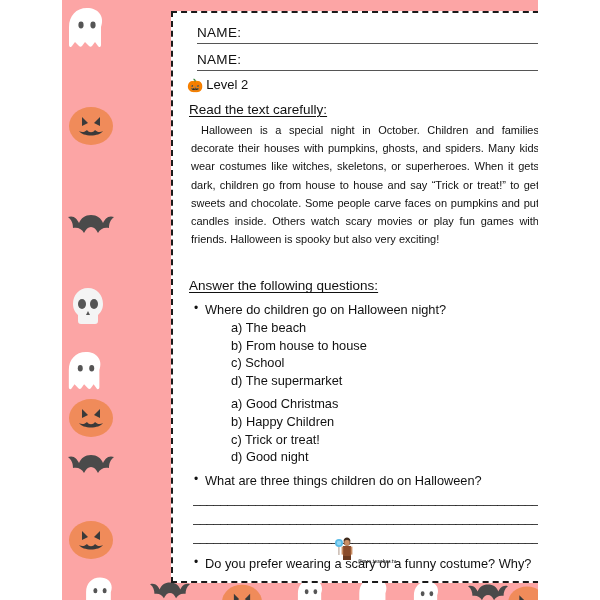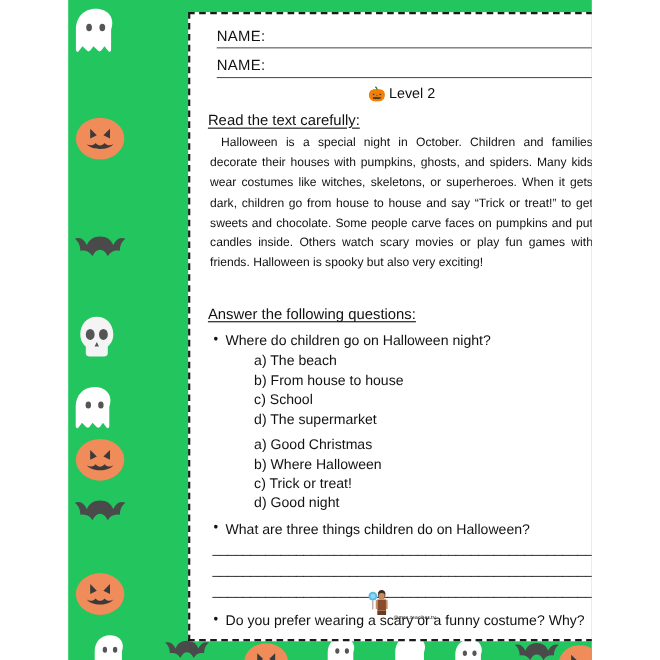--- a/index.html
+++ b/index.html
@@ -8,21 +8,21 @@
     background:#ffffff;
     font-family:"Liberation Sans", sans-serif;
     overflow:hidden;
   }
 
   
   #page{
     position:absolute;
     left:62px; top:0px;
     width:476px; height:600px;
-    background:#22c55e;
+    background:#fca5a5;
     overflow:hidden;
   }
 
   
   #pattern{position:absolute;left:0;top:0;width:100%;height:100%;}
   .motif{position:absolute;}
   .motif svg{display:block;}
 
   
   #sheet{
@@ -47,21 +47,21 @@
     border-bottom:1.3px solid #555;
     padding:2px 0 3px 0;
     margin:0 4px 6px 10px;
   }
   .field-label{
     font-size:13.5px;color:#111;letter-spacing:.3px;
   }
 
   
   .level-row{
-    text-align:center;
+    text-align:left;
     margin:0 0 6px 0;
     font-size:13px;color:#111;
   }
   .level-row .pumpkin{font-size:13px;vertical-align:-1px;margin-right:3px;}
 
   
   .sub-head{
     font-size:13.5px;color:#111;
     text-decoration:underline;
     text-underline-offset:2px;
@@ -333,21 +333,21 @@
       <div class="q-block">
         <div class="q-item">Where do children go on Halloween night?</div>
         <div class="opt">a) The beach</div>
         <div class="opt">b) From house to house</div>
         <div class="opt">c) School</div>
         <div class="opt">d) The supermarket</div>
       </div>
 
       <div class="q-block">
         <div class="opt">a) Good Christmas</div>
-        <div class="opt">b) Where Halloween</div>
+        <div class="opt">b) Happy Children</div>
         <div class="opt">c) Trick or treat!</div>
         <div class="opt">d) Good night</div>
       </div>
 
       <div class="q-block">
         <div class="q-item">What are three things children do on Halloween?</div>
         <div class="blank-line">______________________________________________________</div>
         <div class="blank-line">______________________________________________________</div>
         <div class="blank-line">______________________________________________________</div>
       </div>

